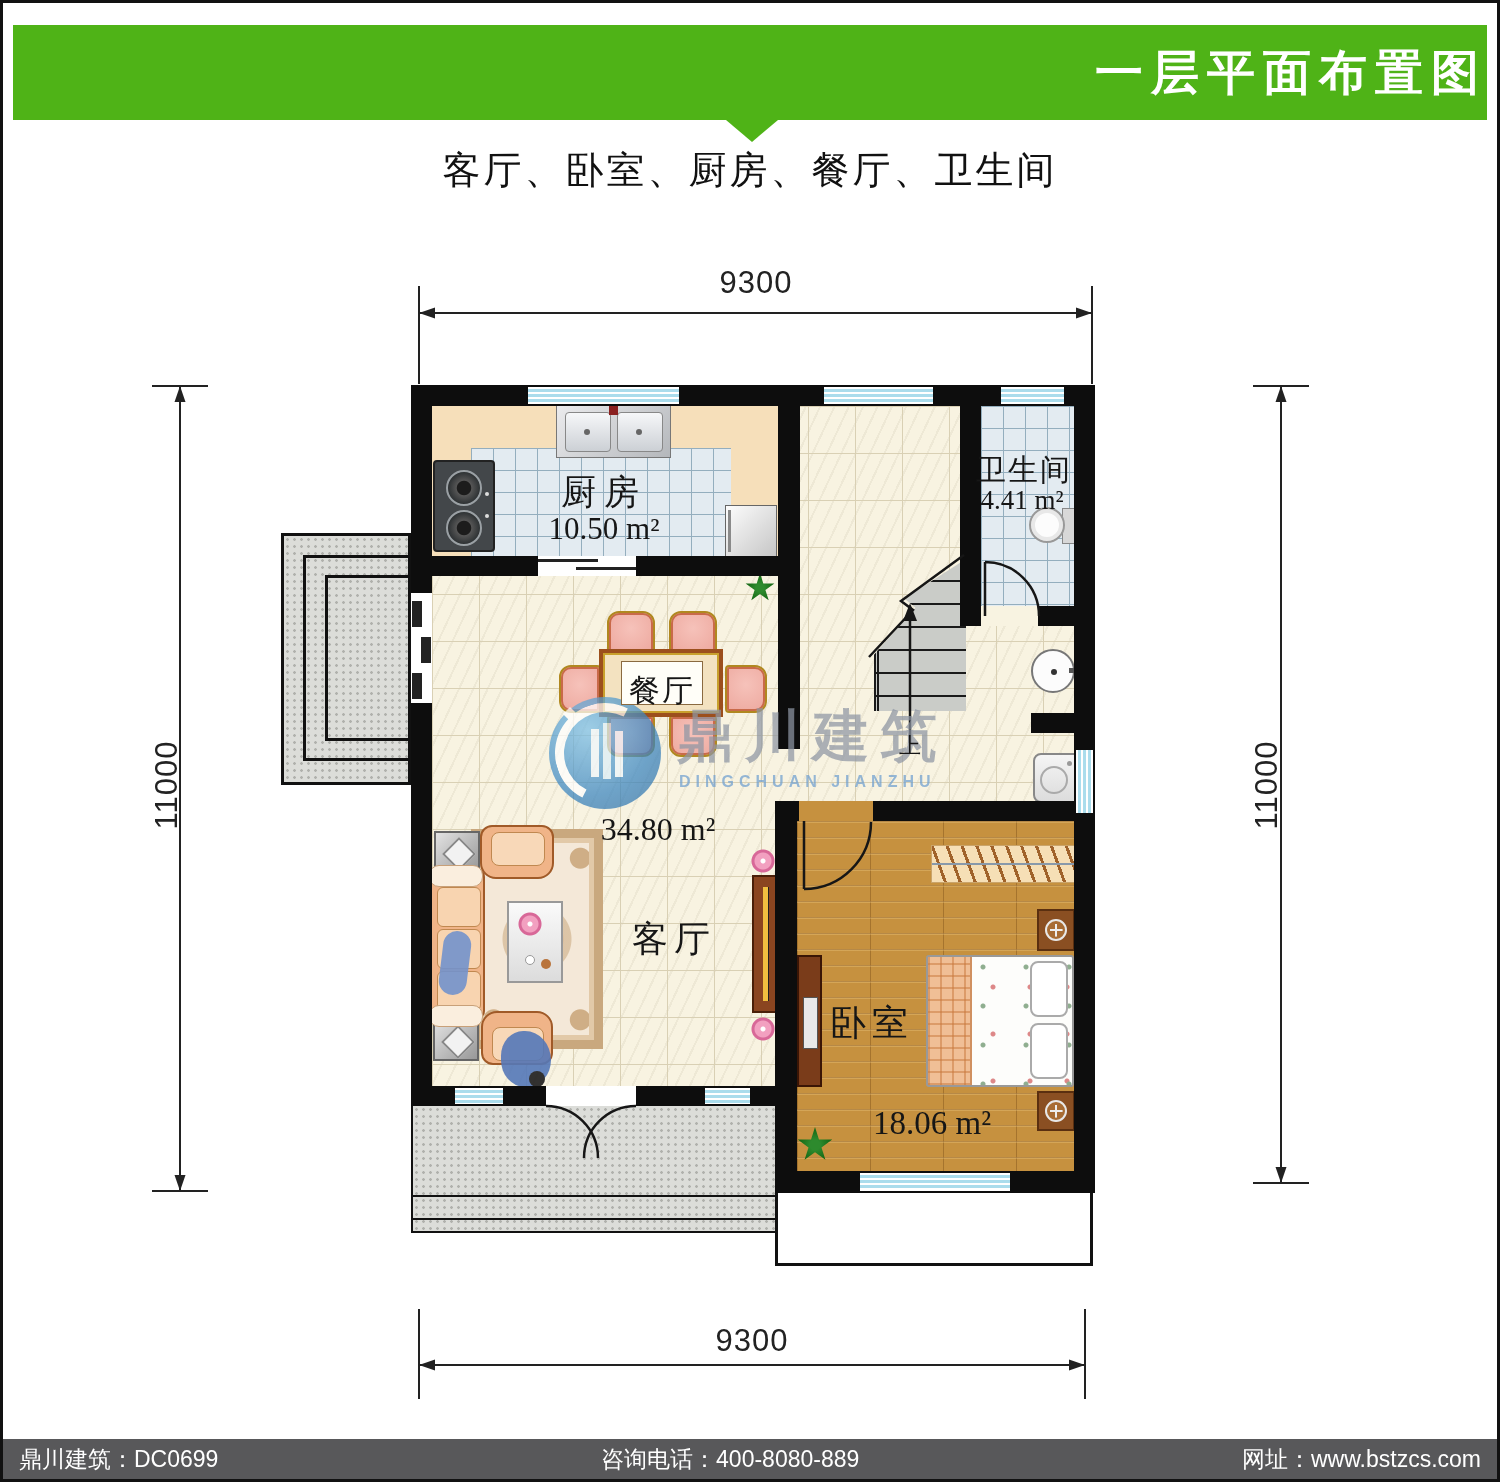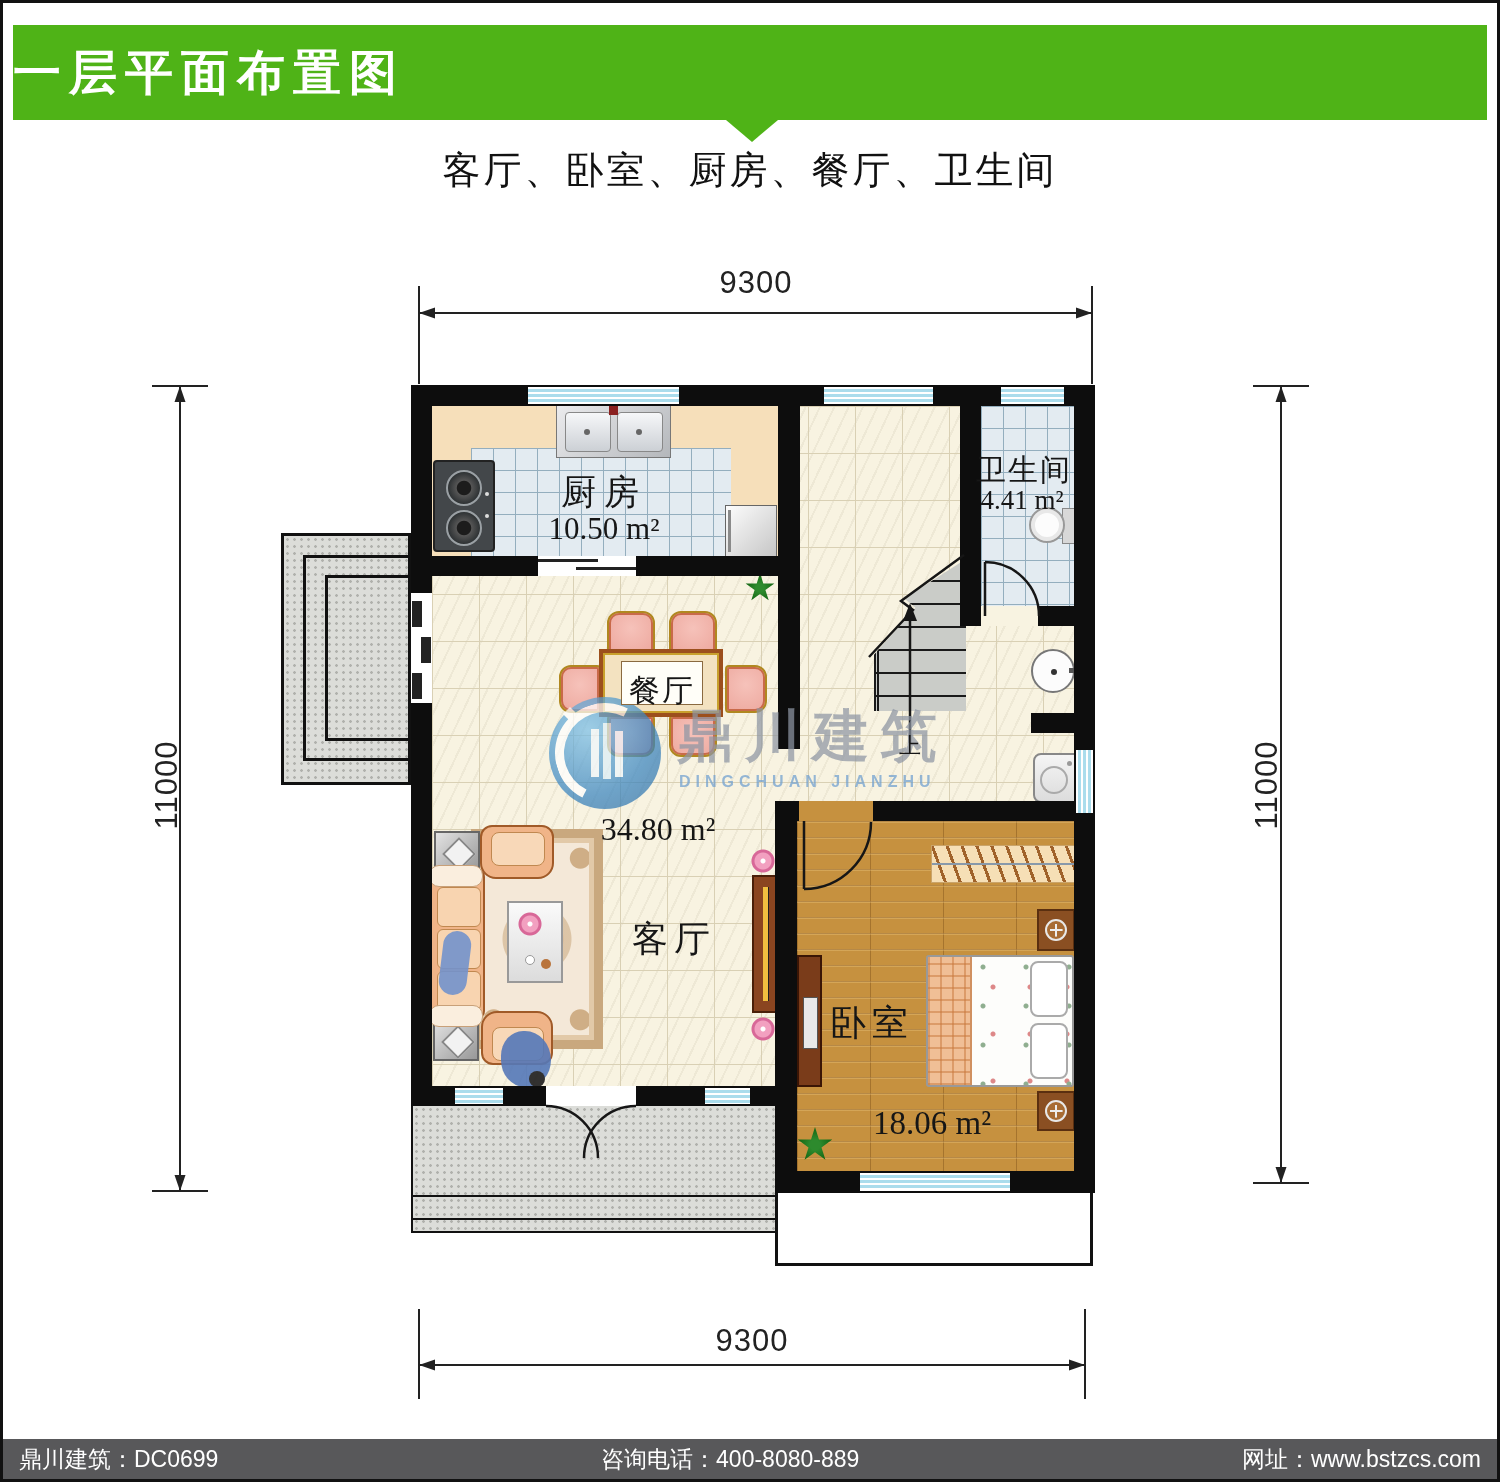--- a/index.html
+++ b/index.html
@@ -1,21 +1,21 @@
 <!DOCTYPE html>
 <html><head>
 <meta charset="utf-8">
 <style>
   html,body{margin:0;padding:0;background:#888;}
   .canvas{position:relative;width:1500px;height:1482px;background:#ffffff;border:3px solid #111;
           box-sizing:border-box;overflow:hidden;font-family:"Liberation Sans",sans-serif;}
   .abs{position:absolute;}
   
   .banner{position:absolute;left:10px;top:22px;width:1474px;height:95px;background:#4fb317;
-          display:flex;align-items:center;justify-content:flex-start;}
+          display:flex;align-items:center;justify-content:flex-end;}
   .banner-title{color:#fff;font-size:48px;font-weight:bold;letter-spacing:8px;}
   .banner-tri{position:absolute;left:723px;top:117px;width:0;height:0;
               border-left:26px solid transparent;border-right:26px solid transparent;border-top:22px solid #4fb317;}
   .subtitle{position:absolute;left:0;top:142px;width:100%;text-align:center;font-size:38px;color:#111;
             font-family:"Liberation Serif","DejaVu Serif",serif;letter-spacing:3px;}
   
   .w{position:absolute;background:#0d0d0d;}
   .tile{background-color:#f8f3e1;
         background-image:linear-gradient(#d9d0b4 1px,transparent 1px),linear-gradient(90deg,#d9d0b4 1px,transparent 1px),
         repeating-linear-gradient(115deg,rgba(150,140,110,.10) 0 2px,transparent 2px 13px);

